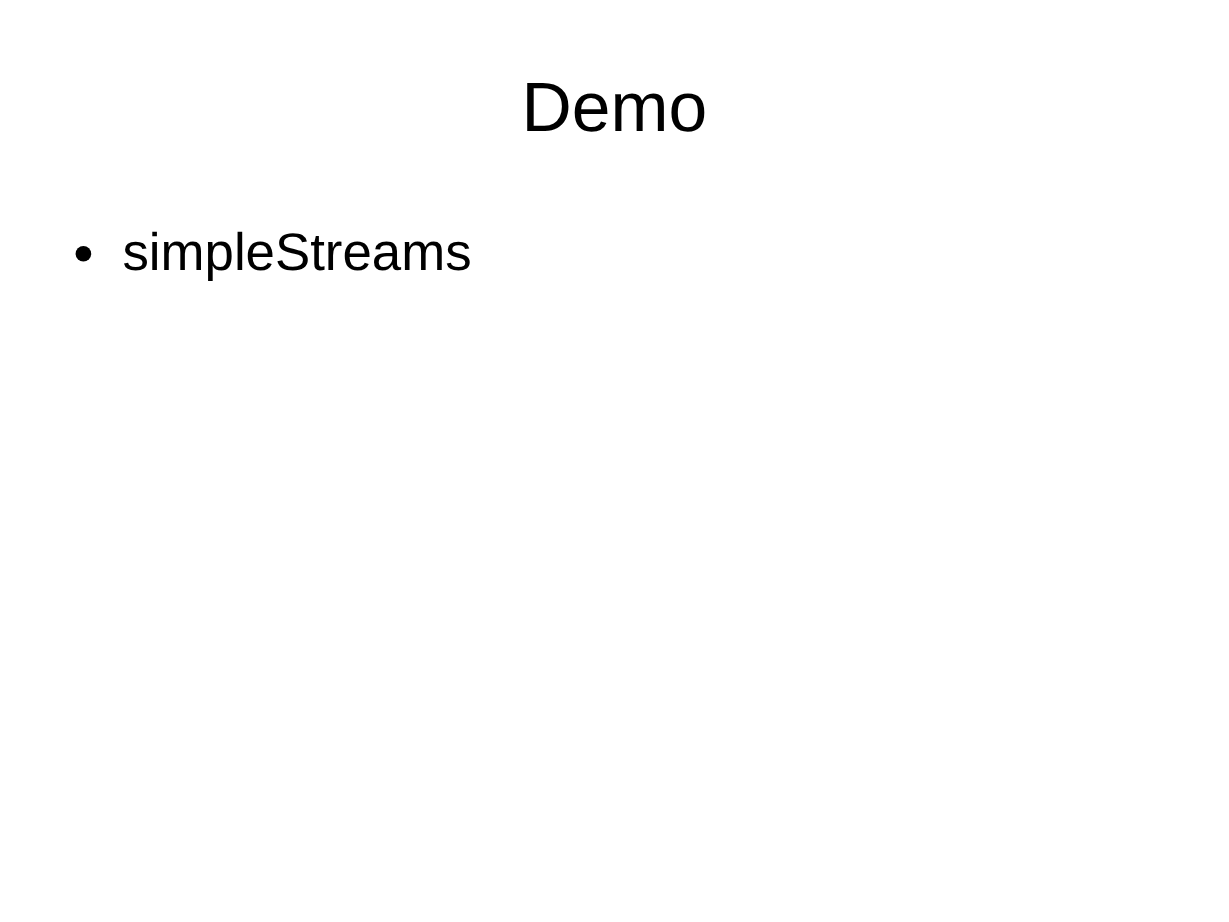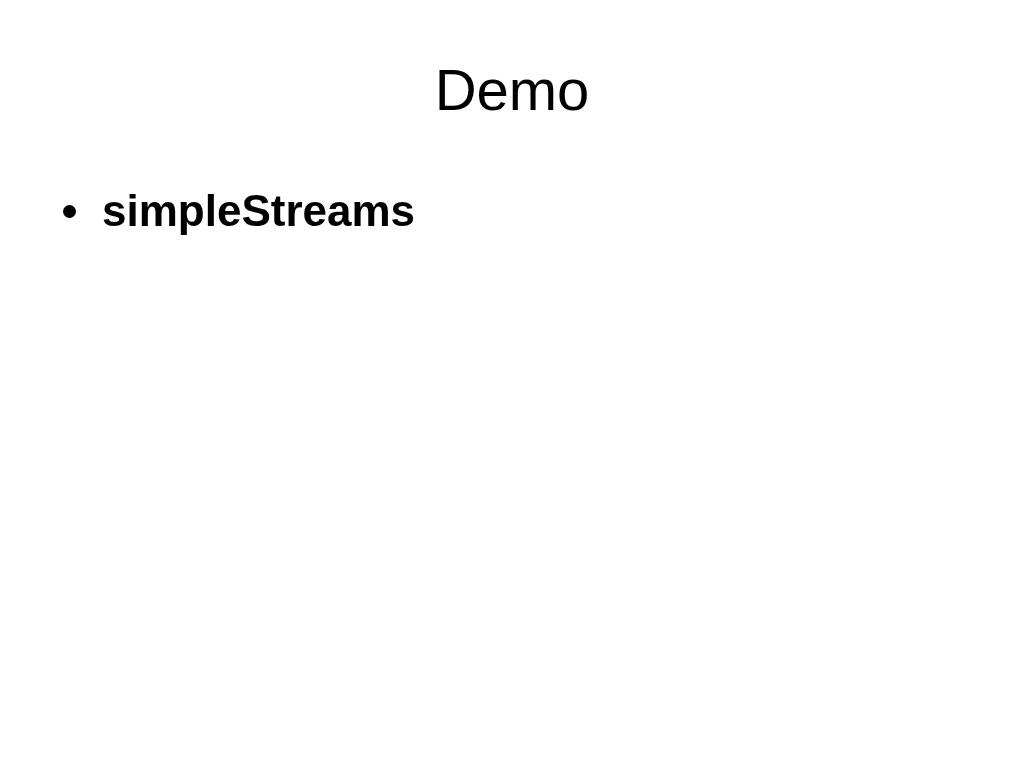--- a/index.html
+++ b/index.html
@@ -45,21 +45,21 @@
     flex: 0 0 auto;
     width: 13px;
     height: 13px;
     border-radius: 50%;
     background: #000000;
     margin-top: 19px;
     margin-right: 26px;
   }
   .bullet-text {
     font-size: 44px;
-    font-weight: 700;
+    font-weight: 400;
     color: #000000;
     line-height: 1.15;
   }
 </style>
 </head>
 <body>
 
 <div class="slide">
   <div class="slide-title">Demo</div>
 

